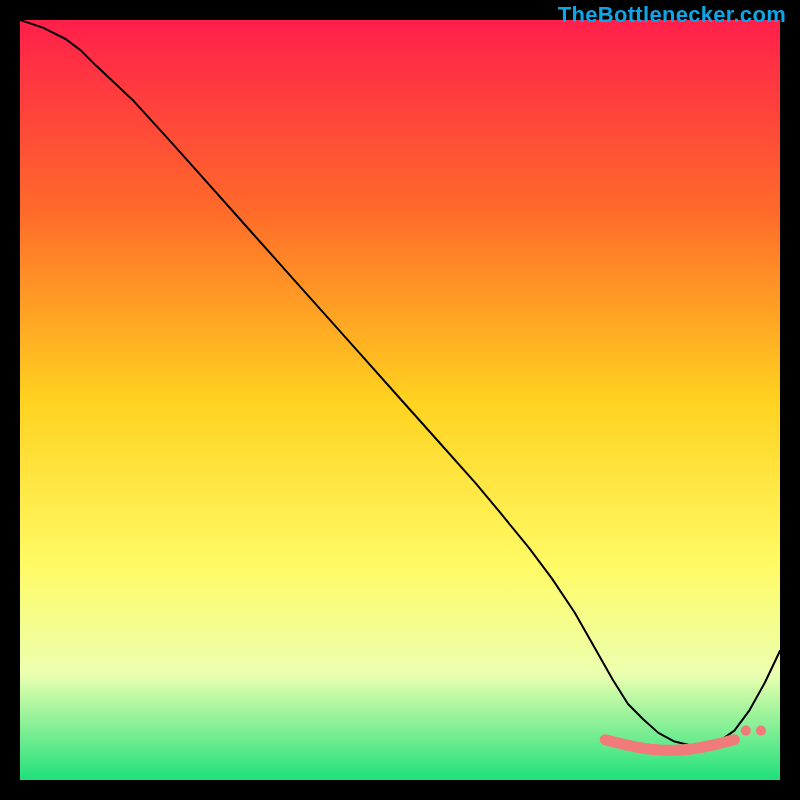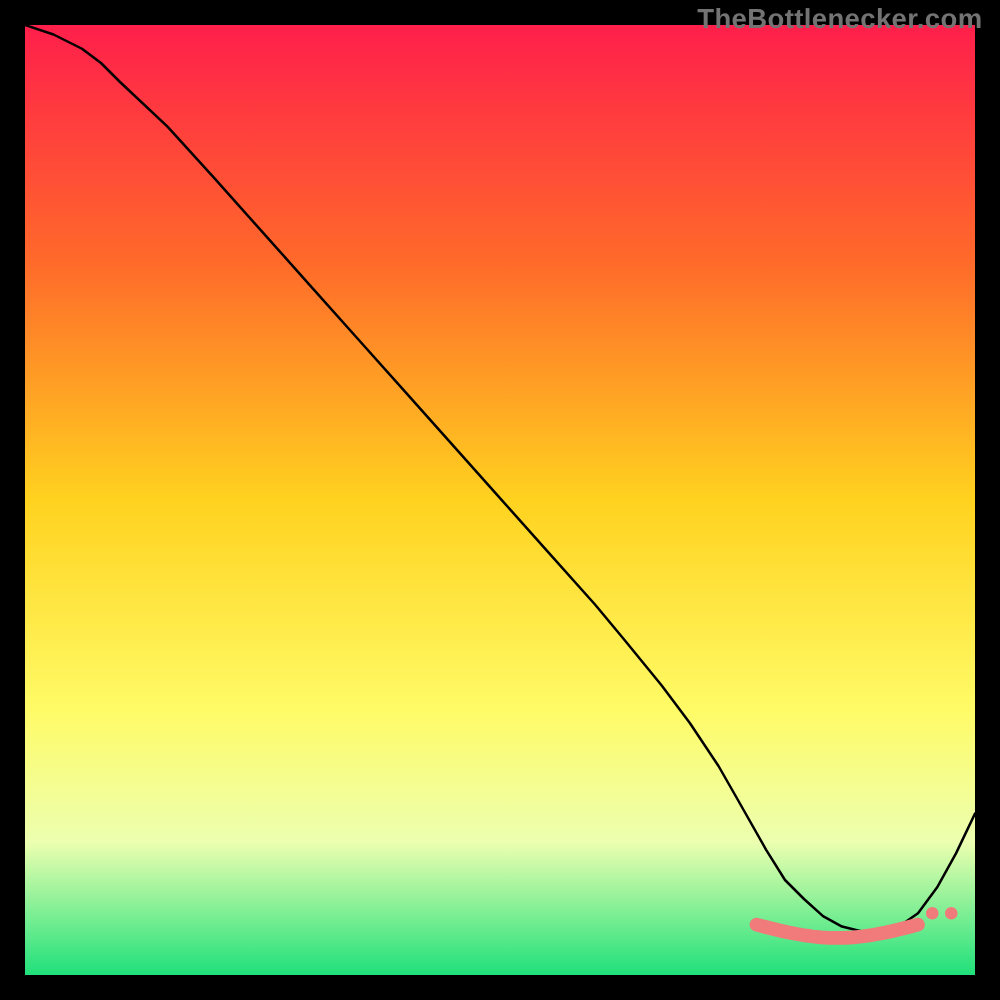--- a/index.html
+++ b/index.html
@@ -14,21 +14,21 @@
   .container {
     position: relative;
     width: 800px;
     height: 800px;
     background: #000;
   }
   .watermark {
     position: absolute;
     top: 2px;
     right: 14px;
-    color: #737373;
+    color: #0ea5e9;
     font-size: 22px;
     font-weight: 600;
     letter-spacing: 0.3px;
     z-index: 10;
   }
   .plot-area {
     position: absolute;
     left: 20px;
     top: 20px;
     width: 760px;

